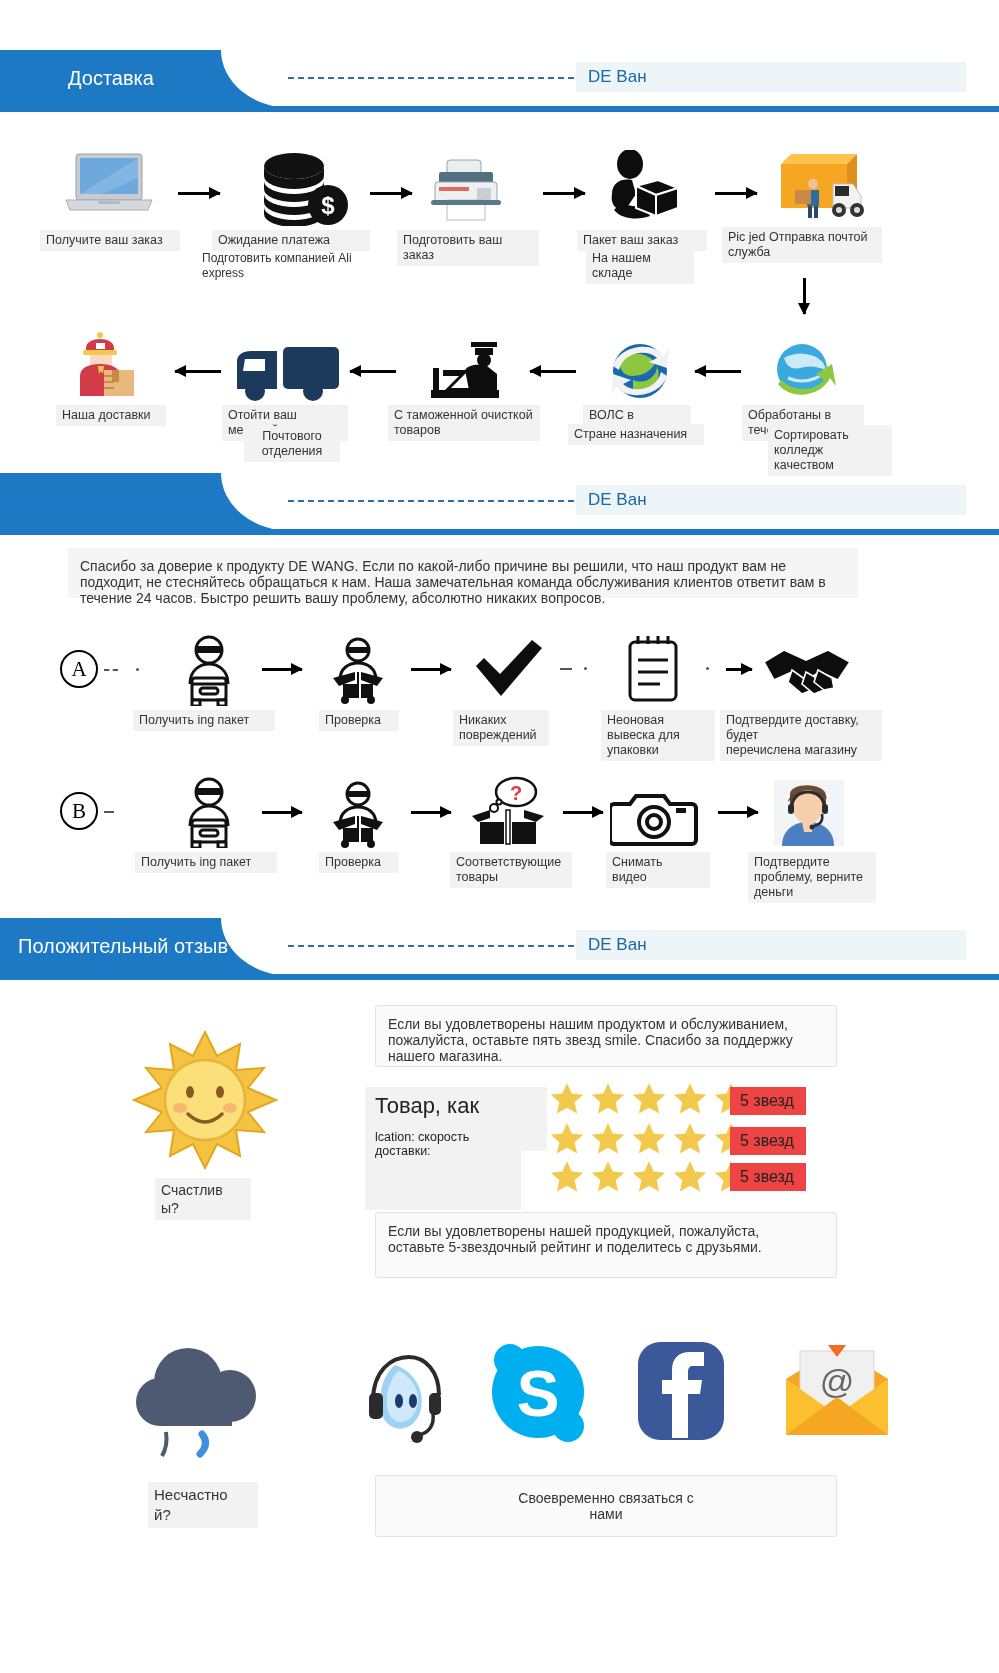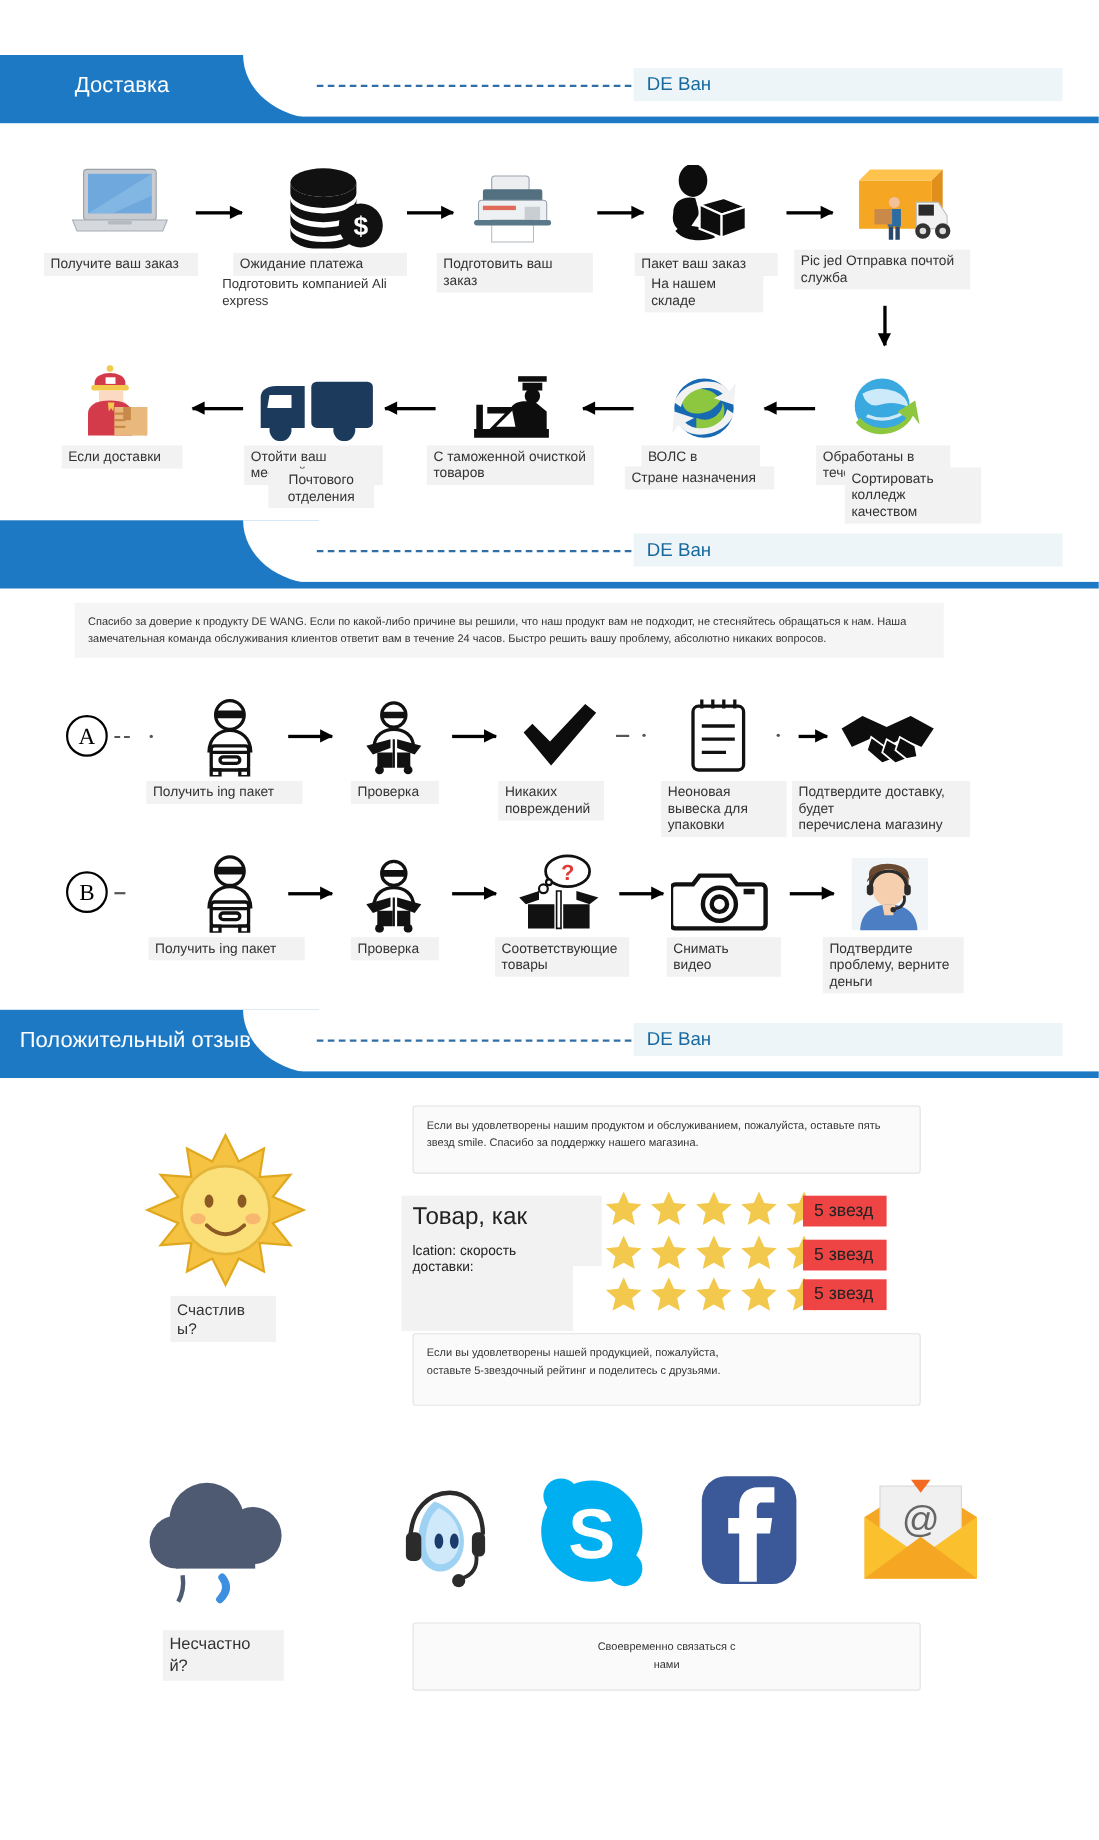--- a/index.html
+++ b/index.html
@@ -74,21 +74,21 @@
     border-top: 12px solid #000;
     border-left: 6.5px solid transparent; border-right: 6.5px solid transparent;
   }
 
   .tinydash { position:absolute; border-top: 2px dashed #555; }
   .tinydot  { position:absolute; width:3px; height:3px; background:#555; border-radius:50%; }
 
   
   .para {
     position: absolute; background: #f5f5f5; color: #333;
-    font-size: 10px; line-height: 16px; padding: 10px 12px;
+    font-size: 14px; line-height: 16px; padding: 10px 12px;
   }
   .para.bordered { background: #fafafa; border: 1px solid #e2e2e2; border-radius: 3px; }
 
   
   .circ {
     position: absolute; width: 38px; height: 38px; border: 2px solid #000;
     border-radius: 50%; display:flex; align-items:center; justify-content:center;
     font-size: 21px; color:#000; font-family:"Liberation Serif", serif;
   }
 
@@ -281,21 +281,21 @@
         <rect x="26" y="13" width="9" height="6" fill="#fff"></rect>
         <path d="M20 25 h22 v14 a11 11 0 0 1 -22 0z" fill="#fbd9c2"></path>
         <path d="M10 46 C10 38 18 34 30 34 C42 34 50 38 50 46 L50 66 L10 66z" fill="#d33b4a"></path>
         <path d="M28 36 h6 l-1 8 l-2 -3 l-2 3z" fill="#f2c94c"></path>
         <rect x="34" y="40" width="30" height="26" fill="#e8b87c"></rect>
         <rect x="42" y="40" width="7" height="12" fill="#c98a49"></rect>
         <path d="M34 46 h10 M34 52 h10 M34 58 h10" stroke="#c98a49" stroke-width="2"></path>
       </g>
     </svg>
   </div>
-  <div class="lbl" style="left:56px; top:405px; width:110px;">Если доставки</div>
+  <div class="lbl" style="left:56px; top:405px; width:110px;">Наша доставки</div>
 
   <div class="banner" style="position:absolute; left:0; top:473px; height:62px;">
     <div class="tab"></div>
     <div class="dash"></div>
     <div class="brand">DE Ван</div>
     <div class="blue-bar"></div>
   </div>
 
   <div class="para" style="left:68px; top:548px; width:790px; height:50px;">Спасибо за доверие к продукту DE WANG. Если по какой-либо причине вы решили, что наш продукт вам не подходит, не стесняйтесь обращаться к нам. Наша замечательная команда обслуживания клиентов ответит вам в течение 24 часов. Быстро решить вашу проблему, абсолютно никаких вопросов.</div>
 

